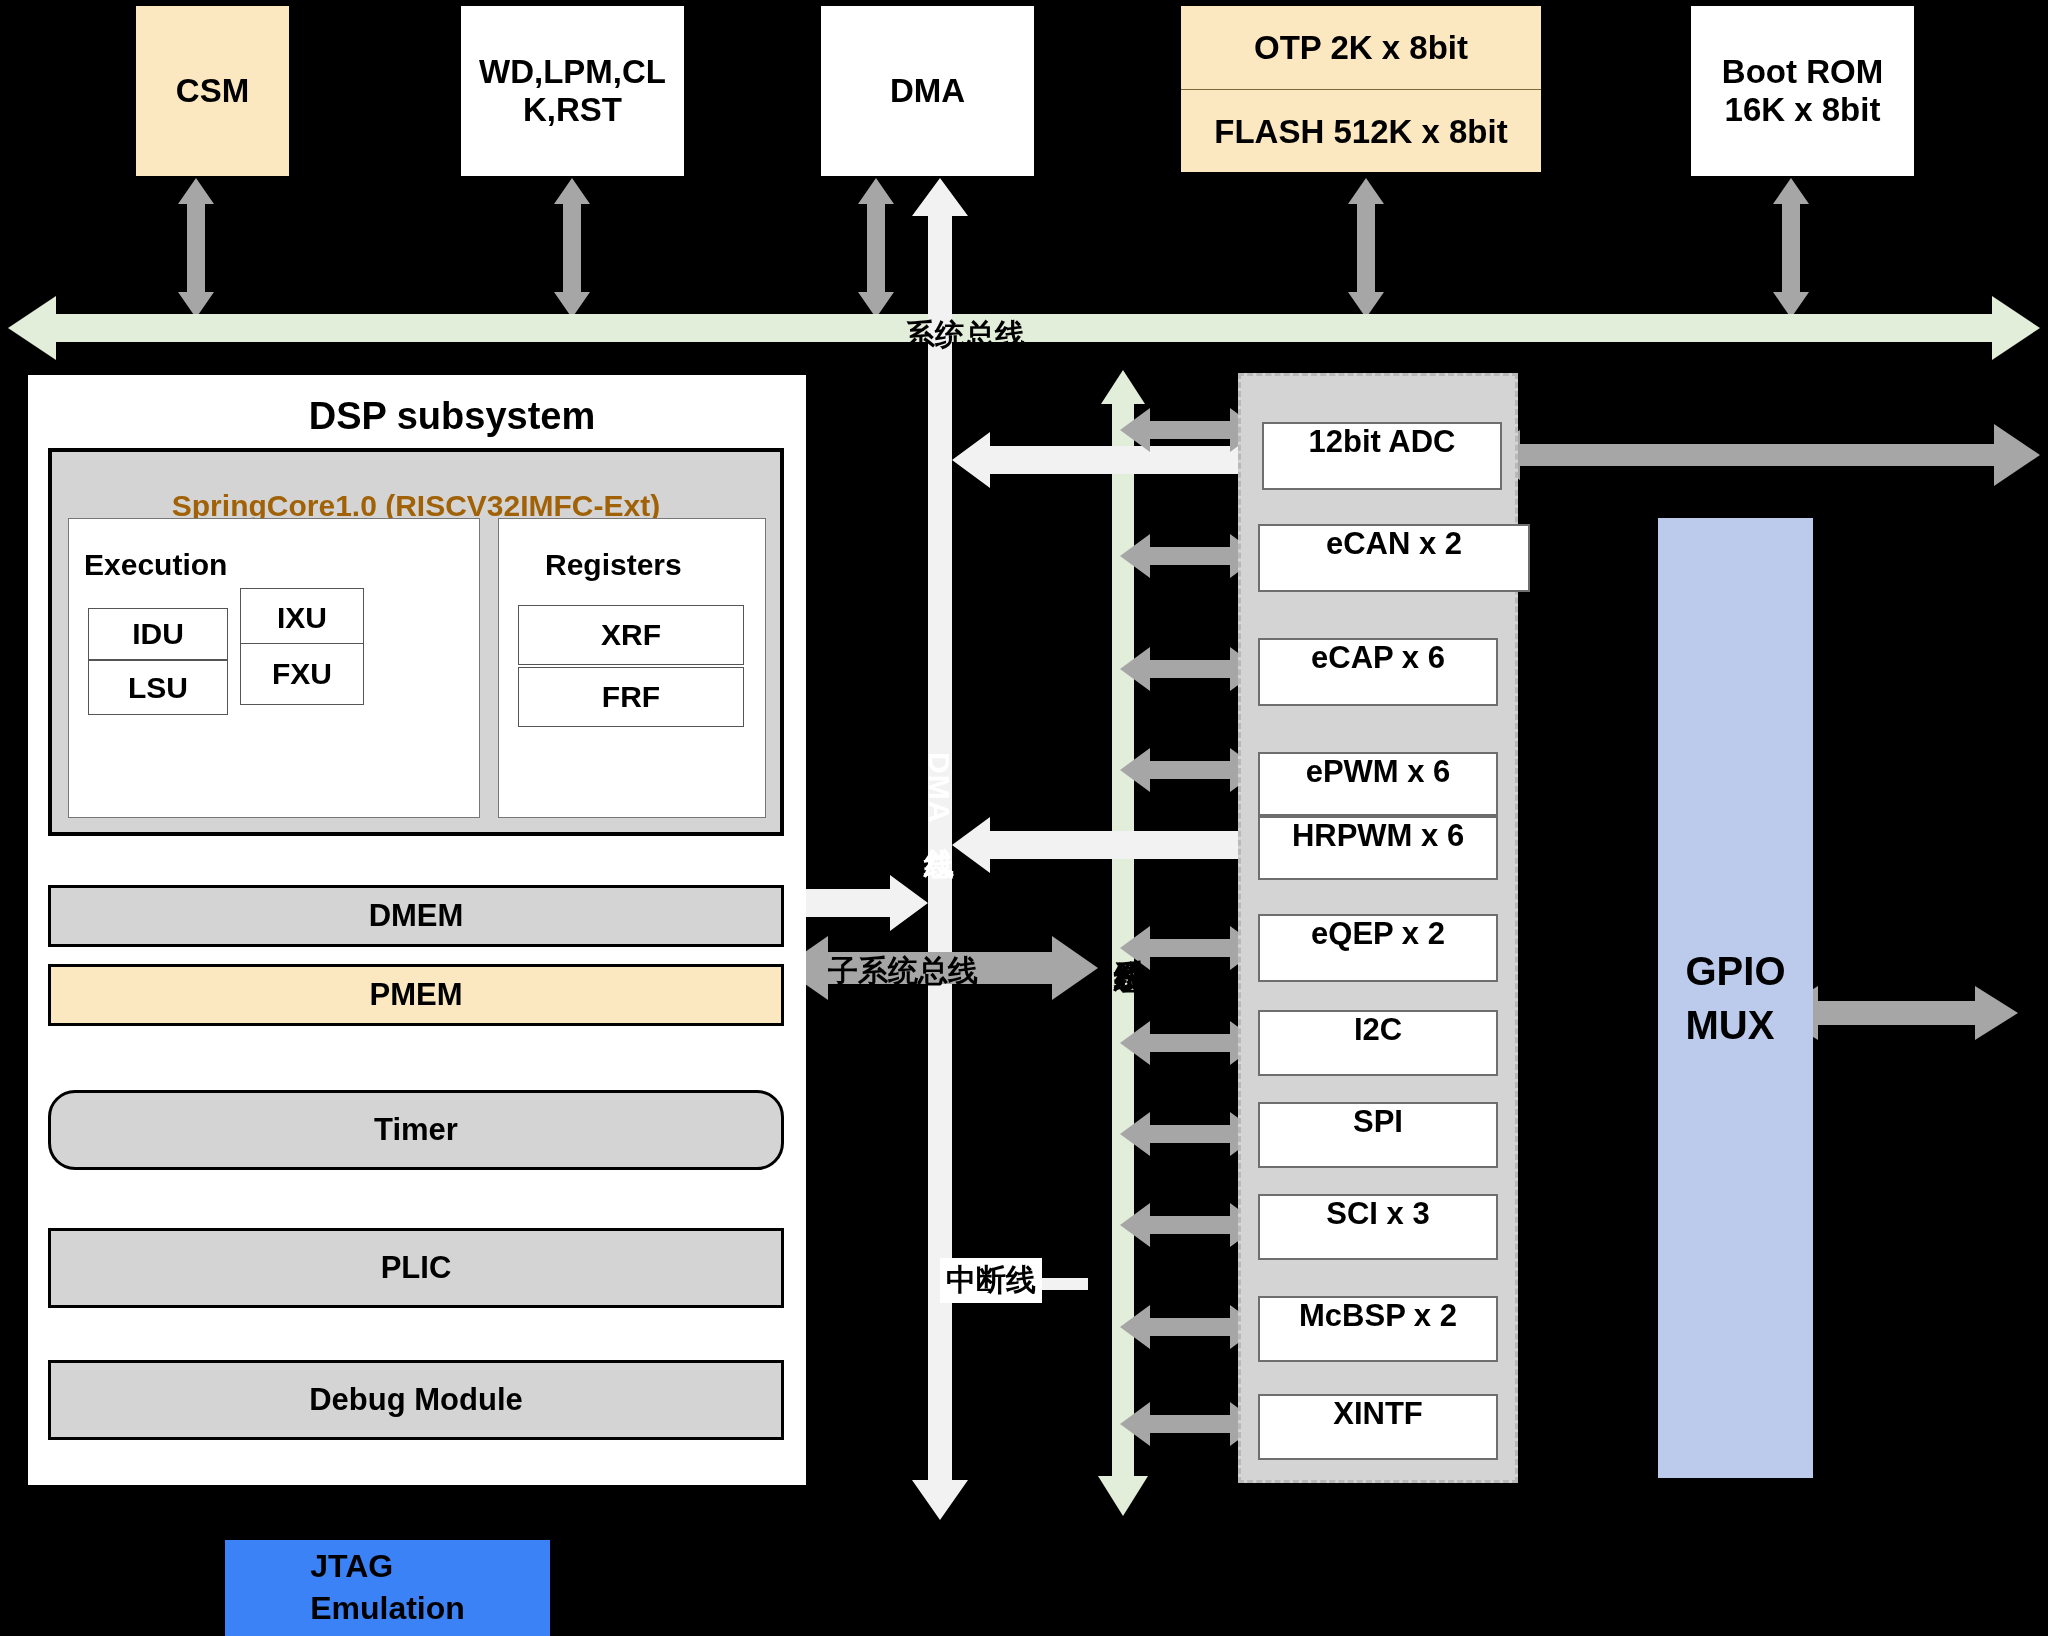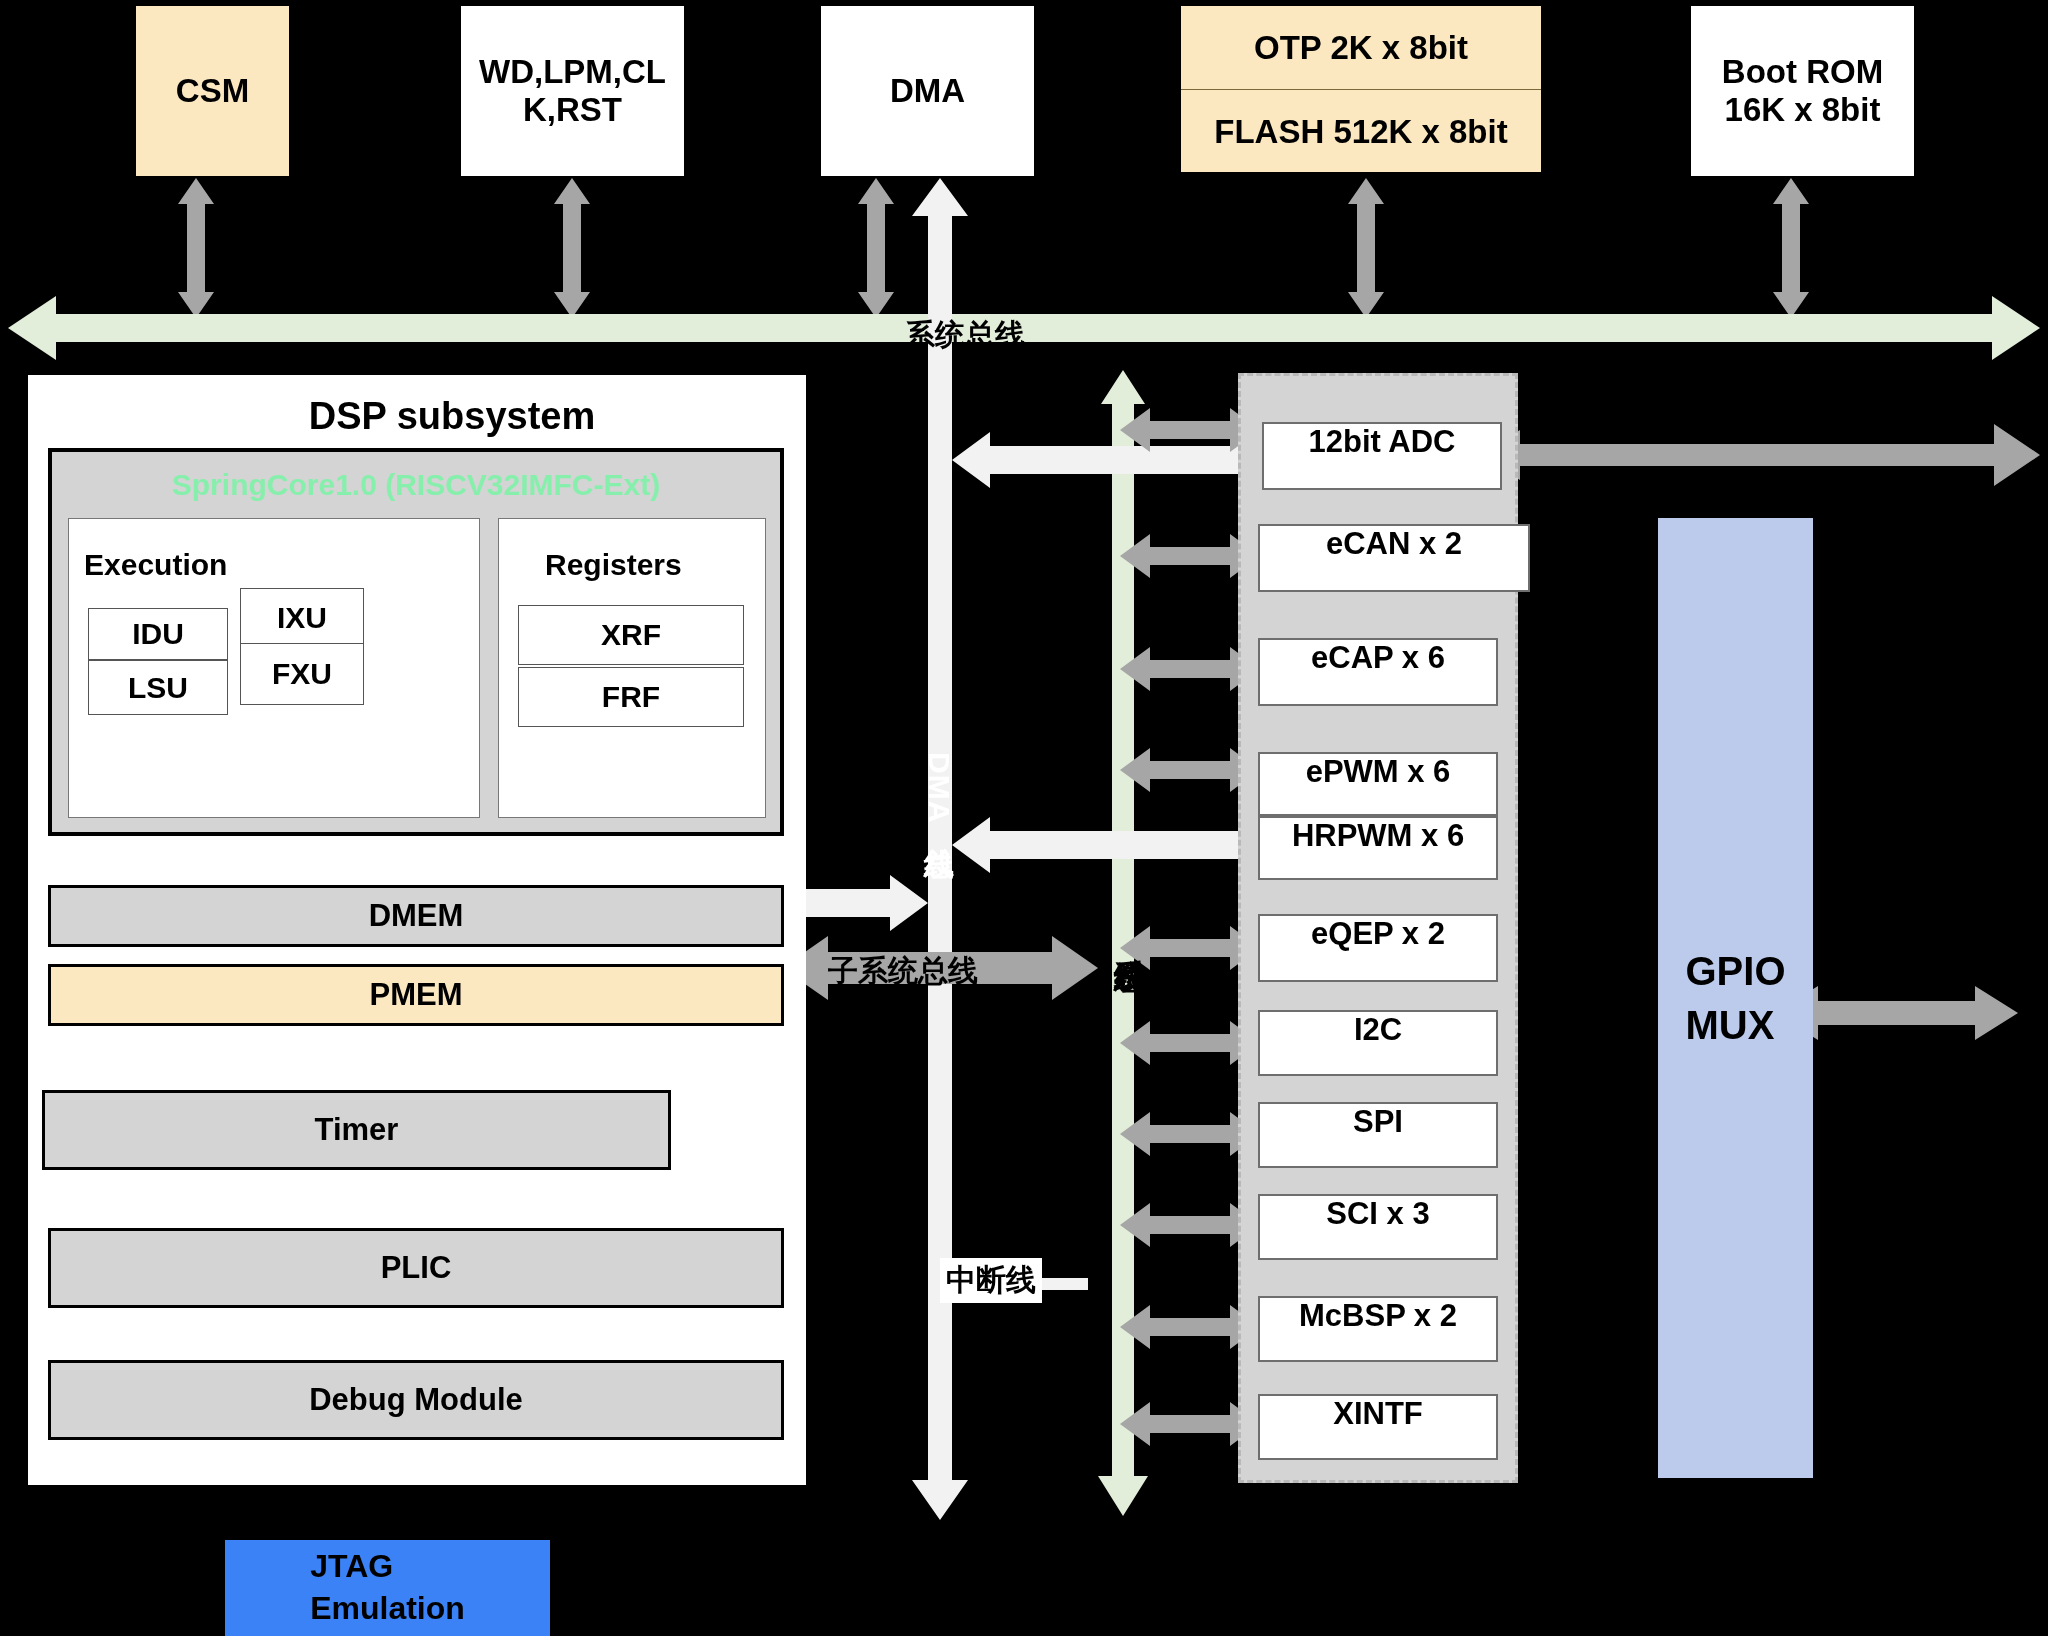--- a/index.html
+++ b/index.html
@@ -40,21 +40,21 @@
   .dsp-title{
     position:absolute;width:100%;text-align:center;
     font-size:38px;font-weight:bold;color:#000;
   }
   .core-box{
     position:absolute;box-sizing:border-box;
     background:#d4d4d4;border:4px solid #000;
   }
   .core-title{
     position:absolute;width:100%;text-align:center;
-    font-size:30px;font-weight:bold;color:#86efac;
+    font-size:30px;font-weight:bold;color:#a16207;margin-top:21px;
   }
   .subpanel{
     position:absolute;box-sizing:border-box;
     background:#fff;border:1px solid #777;
   }
   .subpanel-title{
     position:absolute;font-size:30px;font-weight:bold;color:#000;
   }
   .unitcell{
     position:absolute;box-sizing:border-box;
@@ -301,21 +301,21 @@
     <span>FRF</span>
   </div>
 
   <div class="membar" style="left:48px;top:885px;width:736px;height:62px;">
     <span>DMEM</span>
   </div>
   <div class="membar tan" style="left:48px;top:964px;width:736px;height:62px;">
     <span>PMEM</span>
   </div>
 
-  <div class="membar" style="left:42px;top:1090px;width:629px;height:80px;">
+  <div class="membar" style="left:48px;top:1090px;width:736px;height:80px;border-radius:27px;">
     <span>Timer</span>
   </div>
   <div class="membar" style="left:48px;top:1228px;width:736px;height:80px;">
     <span>PLIC</span>
   </div>
   <div class="membar" style="left:48px;top:1360px;width:736px;height:80px;">
     <span>Debug Module</span>
   </div>
 
   <div class="jtag" style="left:225px;top:1540px;width:325px;height:96px;white-space:pre-line;">

